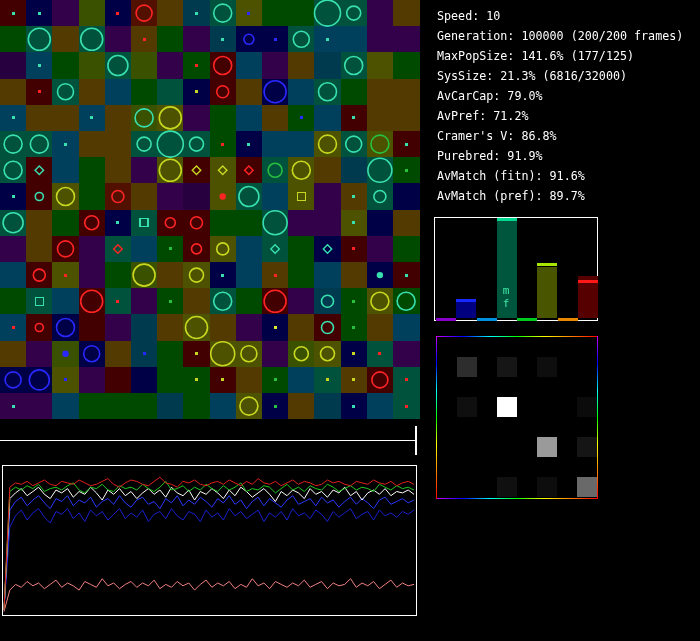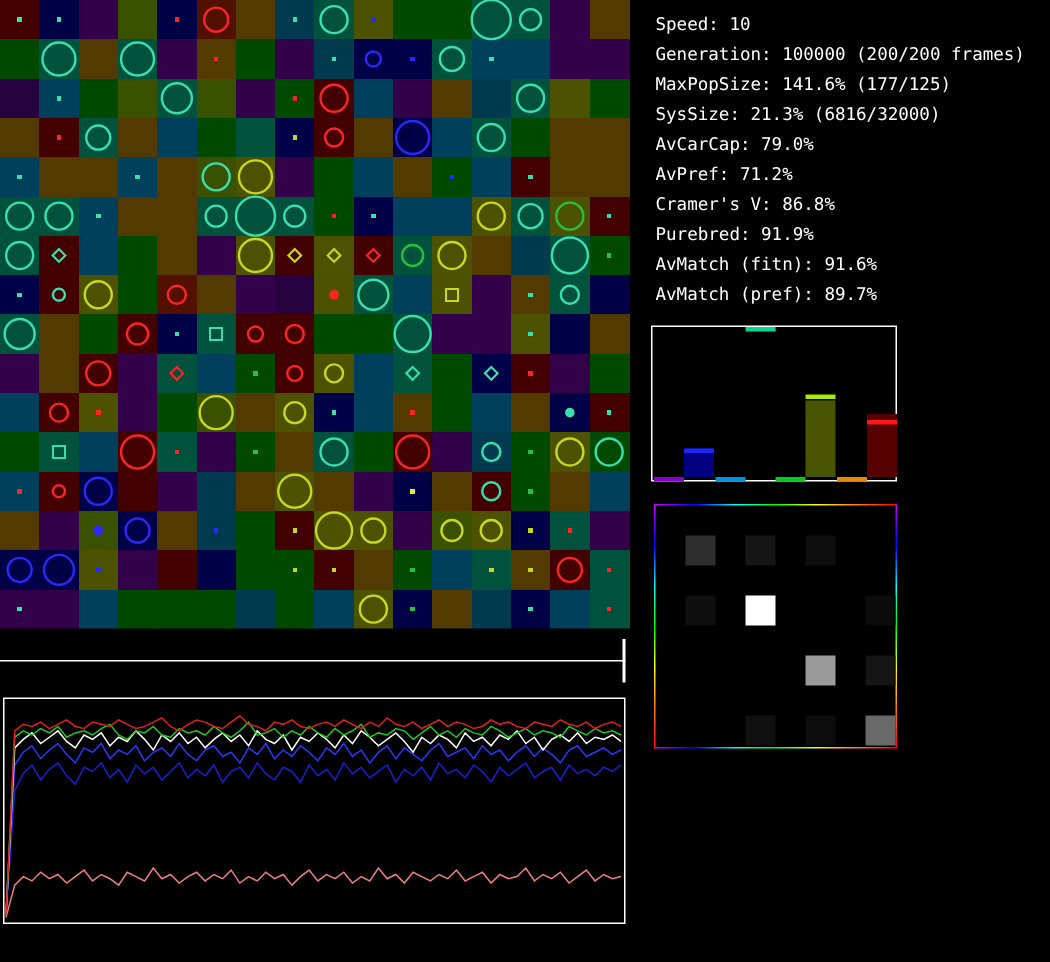--- a/index.html
+++ b/index.html
@@ -430,20 +430,23 @@
       </svg>
   </div>
 
   <div id="stats"><div class="stat-line">Speed: 10</div><div class="stat-line">Generation: 100000 (200/200 frames)</div><div class="stat-line">MaxPopSize: 141.6% (177/125)</div><div class="stat-line">SysSize: 21.3% (6816/32000)</div><div class="stat-line">AvCarCap: 79.0%</div><div class="stat-line">AvPref: 71.2%</div><div class="stat-line">Cramer's V: 86.8%</div><div class="stat-line">Purebred: 91.9%</div><div class="stat-line">AvMatch (fitn): 91.6%</div><div class="stat-line">AvMatch (pref): 89.7%</div></div>
 
   <div id="bar-chart">
       <div class="flat-seg" style="left: 1px; width: 20px; background: rgb(136, 0, 204);"></div>
       <div class="bar" style="left: 21px; width: 20px; bottom: 2px; height: 19px; background: rgb(0, 0, 128);"></div>
       <div class="bar-cap" style="left: 21px; width: 20px; bottom: 18px; background: rgb(24, 40, 255);"></div>
       <div class="flat-seg" style="left: 42px; width: 20px; background: rgb(0, 144, 224);"></div>
+      <div class="bar" style="left: 62px; width: 20px; bottom: 2px; height: 100px; background: rgb(0, 86, 60);">
+        <div class="bar-label" style="color: rgb(64, 232, 168);">m f</div>
+      </div>
       <div class="bar-cap" style="left: 62px; width: 20px; bottom: 99px; background: rgb(0, 216, 144);"></div>
       <div class="flat-seg" style="left: 82px; width: 20px; background: rgb(0, 204, 32);"></div>
       <div class="bar" style="left: 102px; width: 20px; bottom: 2px; height: 51px; background: rgb(74, 85, 0);"></div>
       <div class="bar-cap" style="left: 102px; width: 20px; bottom: 54px; background: rgb(168, 232, 0);"></div>
       <div class="flat-seg" style="left: 123px; width: 20px; background: rgb(232, 136, 0);"></div>
       <div class="bar" style="left: 143px; width: 20px; bottom: 2px; height: 42px; background: rgb(86, 0, 0);"></div>
       <div class="bar-cap" style="left: 143px; width: 20px; bottom: 37px; background: rgb(255, 24, 24);"></div>
     </div>
 
   <div id="heatmap">

